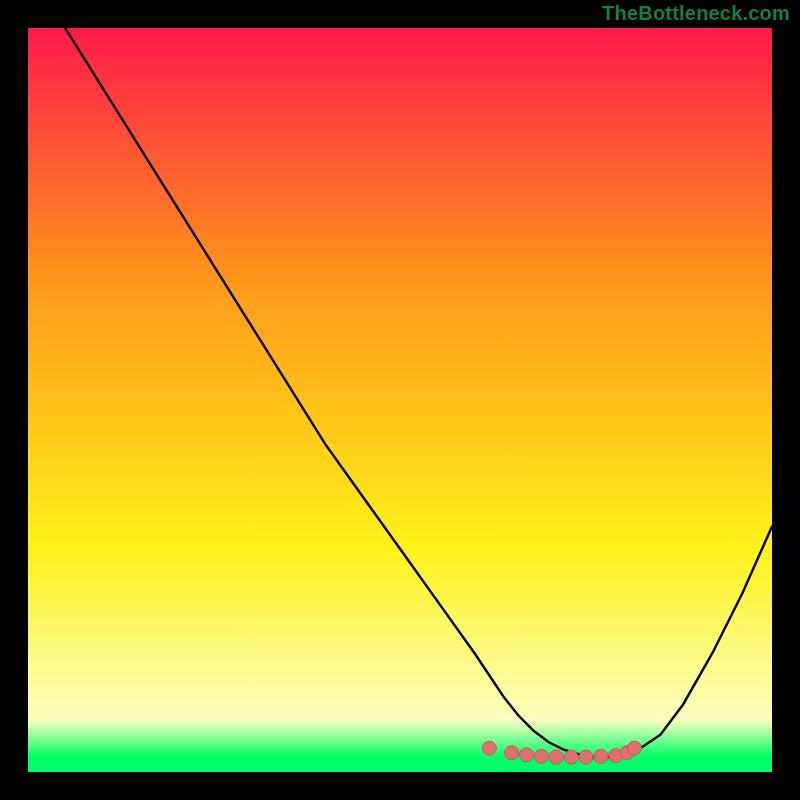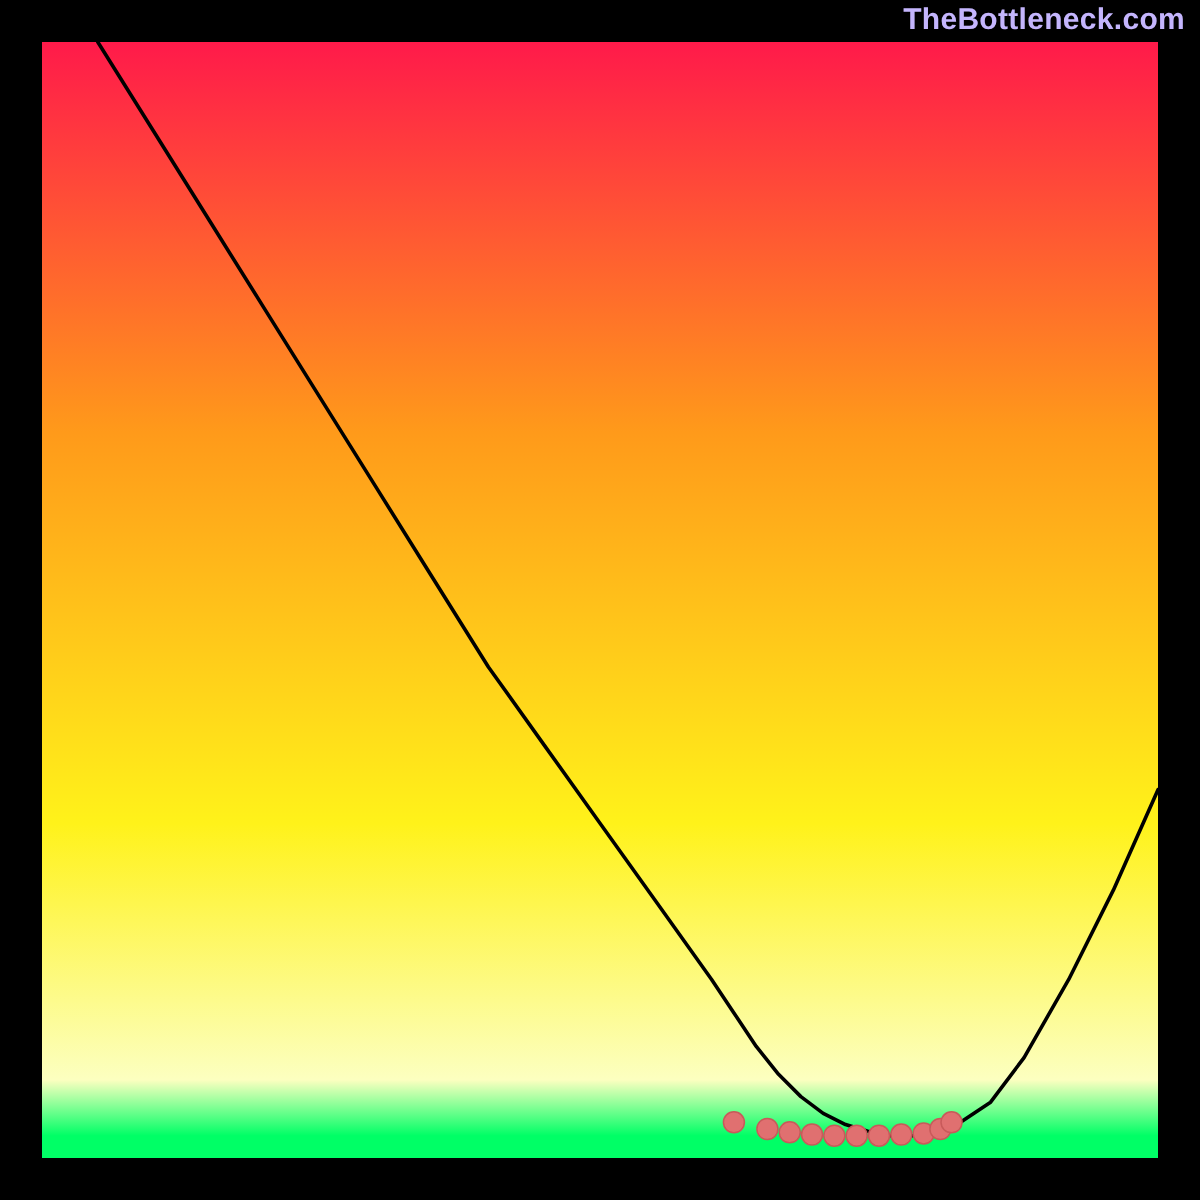--- a/index.html
+++ b/index.html
@@ -14,21 +14,21 @@
   .frame {
     position: relative;
     width: 800px;
     height: 800px;
     background: #000;
   }
   .watermark {
     position: absolute;
     top: 2px;
     right: 10px;
-    color: #c4b5fd;
+    color: #15803d;
     font-size: 20px;
     font-weight: bold;
     letter-spacing: 0.2px;
     z-index: 30;
   }
   .plot-area {
     position: absolute;
     left: 28px;
     top: 28px;
     width: 744px;

